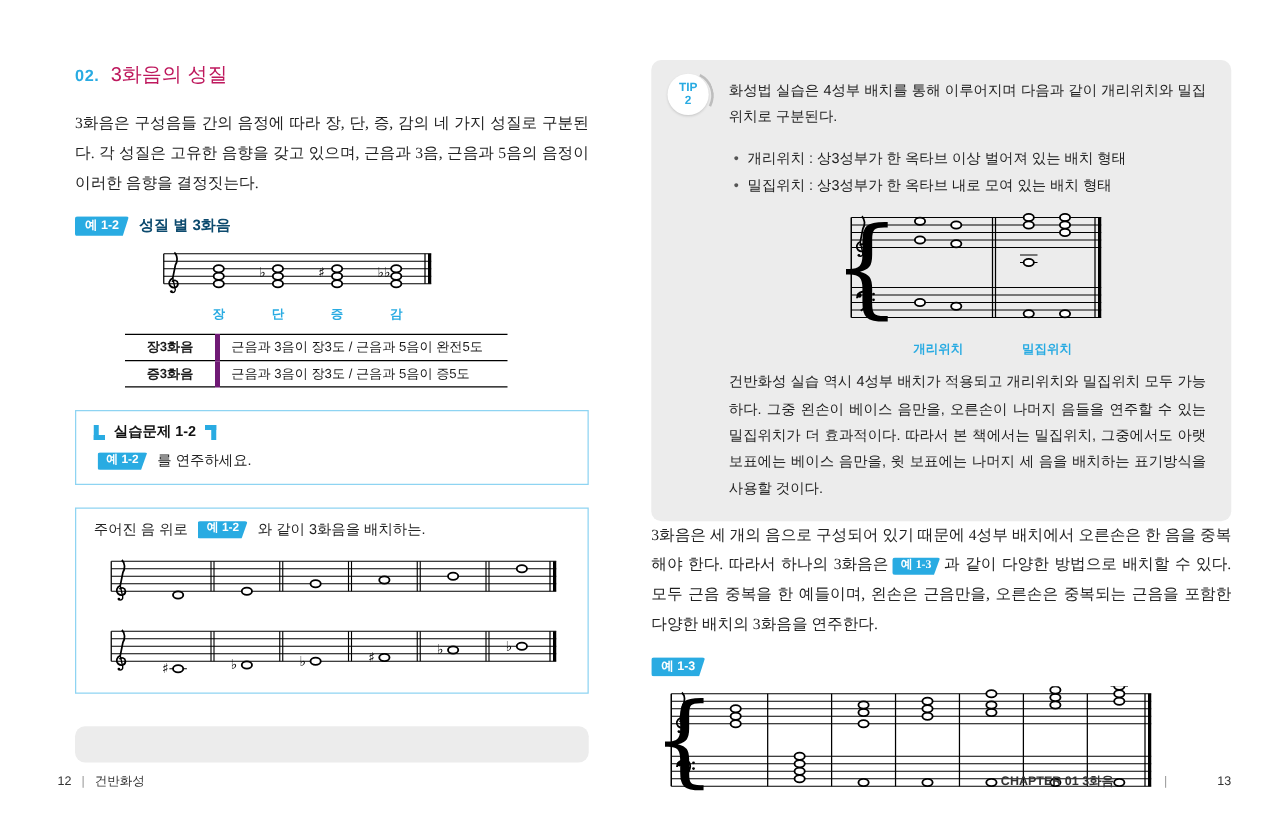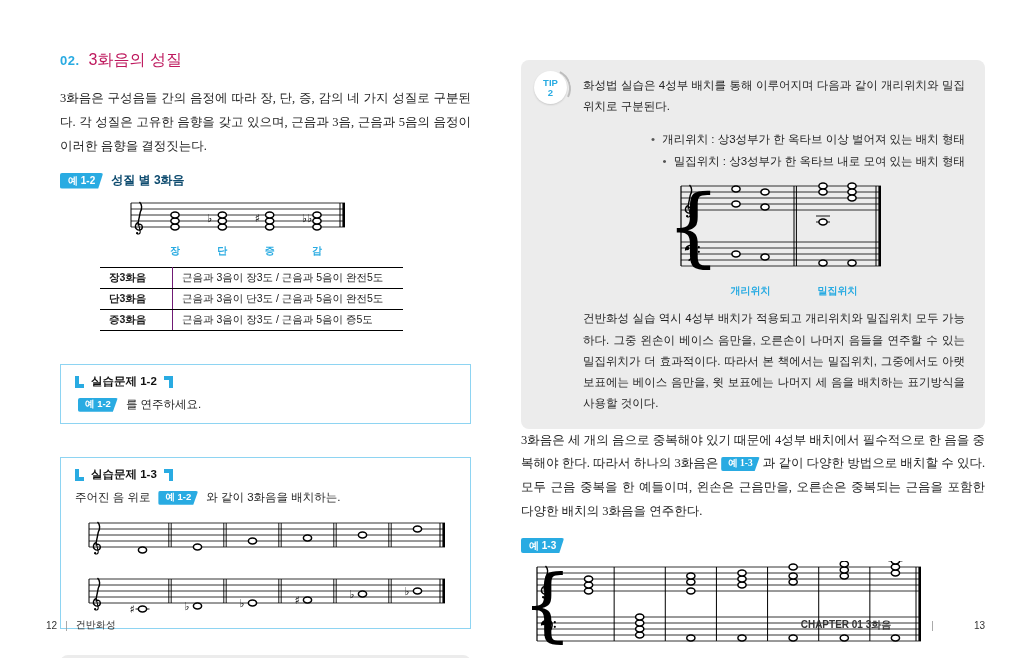--- a/index.html
+++ b/index.html
@@ -24,41 +24,41 @@
   .badge.inline{font-size:9.5px;padding:1.5px 7px 2px;vertical-align:1px;margin:0 3px;}
   .ex-caption{font-size:12px;font-weight:bold;color:#0c4a6e;}
 
   .notation{line-height:0;}
   .ind55{margin-left:55px;}
 
   table.qual{border-collapse:collapse;margin:10px 0 0 40px;font-size:10.5px;}
   table.qual td{border-top:1px solid #000;border-bottom:1px solid #000;padding:3px 9px;}
   table.qual tr:first-child td{border-top:1.5px solid #000;}
   table.qual tr:last-child td{border-bottom:1.5px solid #000;}
-  table.qual td.c1{width:54px;text-align:left;font-weight:bold;border-right:1px solid #701a75;}
+  table.qual td.c1{width:54px;text-align:center;font-weight:bold;border-right:4px solid #701a75;}
   table.qual td.c2{width:212px;}
 
-  .practice{border:1.5px solid #8ed4f2;background:#fff;padding:9px 14px 11px;margin-top:33px;position:relative;}
+  .practice{border:1.5px solid #8ed4f2;background:#fff;padding:9px 14px 11px;margin-top:18px;position:relative;}
   .p-head{display:flex;align-items:center;gap:7px;margin-bottom:8px;}
   .brk-l{width:9px;height:12px;border-left:4px solid #29abe2;border-bottom:4px solid #29abe2;box-sizing:border-box;}
   .brk-r{width:9px;height:12px;border-right:4px solid #29abe2;border-top:4px solid #29abe2;box-sizing:border-box;}
   .p-title{font-size:11.5px;font-weight:bold;color:#111;}
   .p-line{font-size:11.5px;color:#222;display:flex;align-items:center;gap:5px;}
 
   .tipbox{background:#ececec;border-radius:8px;padding:15px 20px 14px 62px;position:relative;margin-top:26px;}
   .tip-badge{position:absolute;left:13px;top:11px;width:33px;height:33px;background:#fff;border-radius:50%;
              display:flex;flex-direction:column;align-items:center;justify-content:center;
              box-shadow:0 1px 2px rgba(0,0,0,.15);z-index:1;}
   .tip-badge .t1{color:#29abe2;font-size:9.5px;font-weight:bold;line-height:1;}
   .tip-badge .t2{color:#29abe2;font-size:9.5px;font-weight:bold;line-height:1;margin-top:1px;}
   .tip-arc{position:absolute;left:11px;top:9px;width:39px;height:39px;border-radius:50%;
            border:2px solid transparent;border-right-color:#bdbdbd;transform:rotate(-18deg);box-sizing:border-box;}
   .tip-text{font-size:11.5px;line-height:1.85;text-align:justify;color:#222;margin:0;}
   .tip-bullets{margin:10px 0 6px 4px;padding:0;list-style:none;}
-  .tip-bullets li{font-size:11.5px;line-height:1.95;color:#222;text-align:right;}
+  .tip-bullets li{font-size:11.5px;line-height:1.95;color:#222;}
   .tip-bullets li::before{content:"•";margin-right:7px;color:#555;}
   .tip-center{display:flex;justify-content:center;margin:6px 0 10px;}
 
   .footer{position:absolute;bottom:26px;font-size:10px;color:#333;display:flex;align-items:center;gap:8px;}
   .f-l{left:46px;}
   .f-r{right:36px;gap:40px;}
   .f-sep{color:#999;}
   .f-b{font-weight:bold;}
 </style>
 </head>
@@ -113,48 +113,39 @@
           <line x1="228.7" y1="6" x2="228.7" y2="30" stroke="#000" stroke-width="2.6"></line>
         </svg></div>
 
     <table class="qual">
       <tbody>
           <tr>
         <td class="c1">장3화음</td>
         <td class="c2">근음과 3음이 장3도 / 근음과 5음이 완전5도</td>
       </tr>
       <tr>
-        <td class="c1">단3화음</td>
-        <td class="c2">근음과 3음이 단3도 / 근음과 5음이 완전5도</td>
-      </tr>
-      <tr>
         <td class="c1">증3화음</td>
         <td class="c2">근음과 3음이 장3도 / 근음과 5음이 증5도</td>
       </tr>
     </tbody>
       </table>
 
     <div class="practice">
       <div class="p-head">
         <span class="brk-l"></span>
         <span class="p-title">실습문제 1-2</span>
         <span class="brk-r"></span>
       </div>
       <div class="p-line">
         <span class="badge inline">예 1-2</span>
         <span>를 연주하세요.</span>
       </div>
     </div>
 
     <div class="practice">
-      <div class="p-head">
-        <span class="brk-l"></span>
-        <span class="p-title">실습문제 1-3</span>
-        <span class="brk-r"></span>
-      </div>
       <div class="p-line">
         <span>주어진 음 위로</span>
         <span class="badge inline">예 1-2</span>
         <span>와 같이 3화음을 배치하는.</span>
       </div>
       <div class="notation" style="margin-top:10px;"><svg width="372" height="46" viewBox="0 0 372 46">
             <line x1="14" y1="8" x2="370" y2="8" stroke="#000" stroke-width="0.8"></line>
             <line x1="14" y1="14" x2="370" y2="14" stroke="#000" stroke-width="0.8"></line>
             <line x1="14" y1="20" x2="370" y2="20" stroke="#000" stroke-width="0.8"></line>
             <line x1="14" y1="26" x2="370" y2="26" stroke="#000" stroke-width="0.8"></line>
@@ -228,21 +219,21 @@
 
     <div class="footer f-l">
       <span>12</span>
       <span class="f-sep">|</span>
       <span>건반화성</span>
     </div>
   </div>
 
   <div class="page page-r">
 
-    <div class="tipbox" style="margin-top:16px;">
+    <div class="tipbox" style="margin-top:4px;">
       <span class="tip-arc"></span>
       <span class="tip-badge">
         <span class="t1">TIP</span>
         <span class="t2">2</span>
       </span>
       <p class="tip-text">화성법 실습은 4성부 배치를 통해 이루어지며 다음과 같이 개리위치와 밀집위치로 구분된다.</p>
       <ul class="tip-bullets">
         <li>개리위치 : 상3성부가 한 옥타브 이상 벌어져 있는 배치 형태</li>
         <li>밀집위치 : 상3성부가 한 옥타브 내로 모여 있는 배치 형태</li>
       </ul>
@@ -288,21 +279,21 @@
             <ellipse cx="187" cy="85" rx="4.1" ry="2.9" fill="#fff" stroke="#000" stroke-width="1.5"></ellipse>
             <text x="172.5" y="116" font-size="10" fill="#29abe2" font-weight="bold" text-anchor="middle" font-family="&quot;Liberation Sans&quot;,sans-serif">밀집위치</text>
             <line x1="211" y1="8" x2="211" y2="88" stroke="#000" stroke-width="1"></line>
             <line x1="214.7" y1="8" x2="214.7" y2="88" stroke="#000" stroke-width="2.6"></line>
           </svg>
         </div>
       <p class="tip-text">건반화성 실습 역시 4성부 배치가 적용되고 개리위치와 밀집위치 모두 가능하다. 그중 왼손이 베이스 음만을, 오른손이 나머지 음들을 연주할 수 있는 밀집위치가 더 효과적이다. 따라서 본 책에서는 밀집위치, 그중에서도 아랫 보표에는 베이스 음만을, 윗 보표에는 나머지 세 음을 배치하는 표기방식을 사용할 것이다.</p>
     </div>
 
 
-    <p class="body-text"><span>3화음은 세 개의 음으로 중복해야 있기 때문에 4성부 배치에서 필수적으로 한 음을 중복해야 한다. 따라서 하나의 3화음은</span><span class="badge inline">예 1-3</span><span>과 같이 다양한 방법으로 배치할 수 있다. 모두 근음 중복을 한 예들이며, 왼손은 근음만을, 오른손은 중복되는 근음을 포함한 다양한 배치의 3화음을 연주한다.</span></p>
+    <p class="body-text"><span>3화음은 세 개의 음으로 구성되어 있기 때문에 4성부 배치에서 오른손은 한 음을 중복해야 한다. 따라서 하나의 3화음은</span><span class="badge inline">예 1-3</span><span>과 같이 다양한 방법으로 배치할 수 있다. 모두 근음 중복을 한 예들이며, 왼손은 근음만을, 오른손은 중복되는 근음을 포함한 다양한 배치의 3화음을 연주한다.</span></p>
 
     <div class="ex-line">
       <span class="badge">예 1-3</span>
     </div>
 
     <div class="notation"><svg width="402" height="94" viewBox="0 0 402 94">
           <text x="1" y="43" font-size="79.92" fill="#000" font-weight="normal" text-anchor="start" font-family="&quot;DejaVu Serif&quot;,serif" dominant-baseline="central">{</text>
           <line x1="16" y1="6" x2="400" y2="6" stroke="#000" stroke-width="0.8"></line>
           <line x1="16" y1="12" x2="400" y2="12" stroke="#000" stroke-width="0.8"></line>
           <line x1="16" y1="18" x2="400" y2="18" stroke="#000" stroke-width="0.8"></line>

